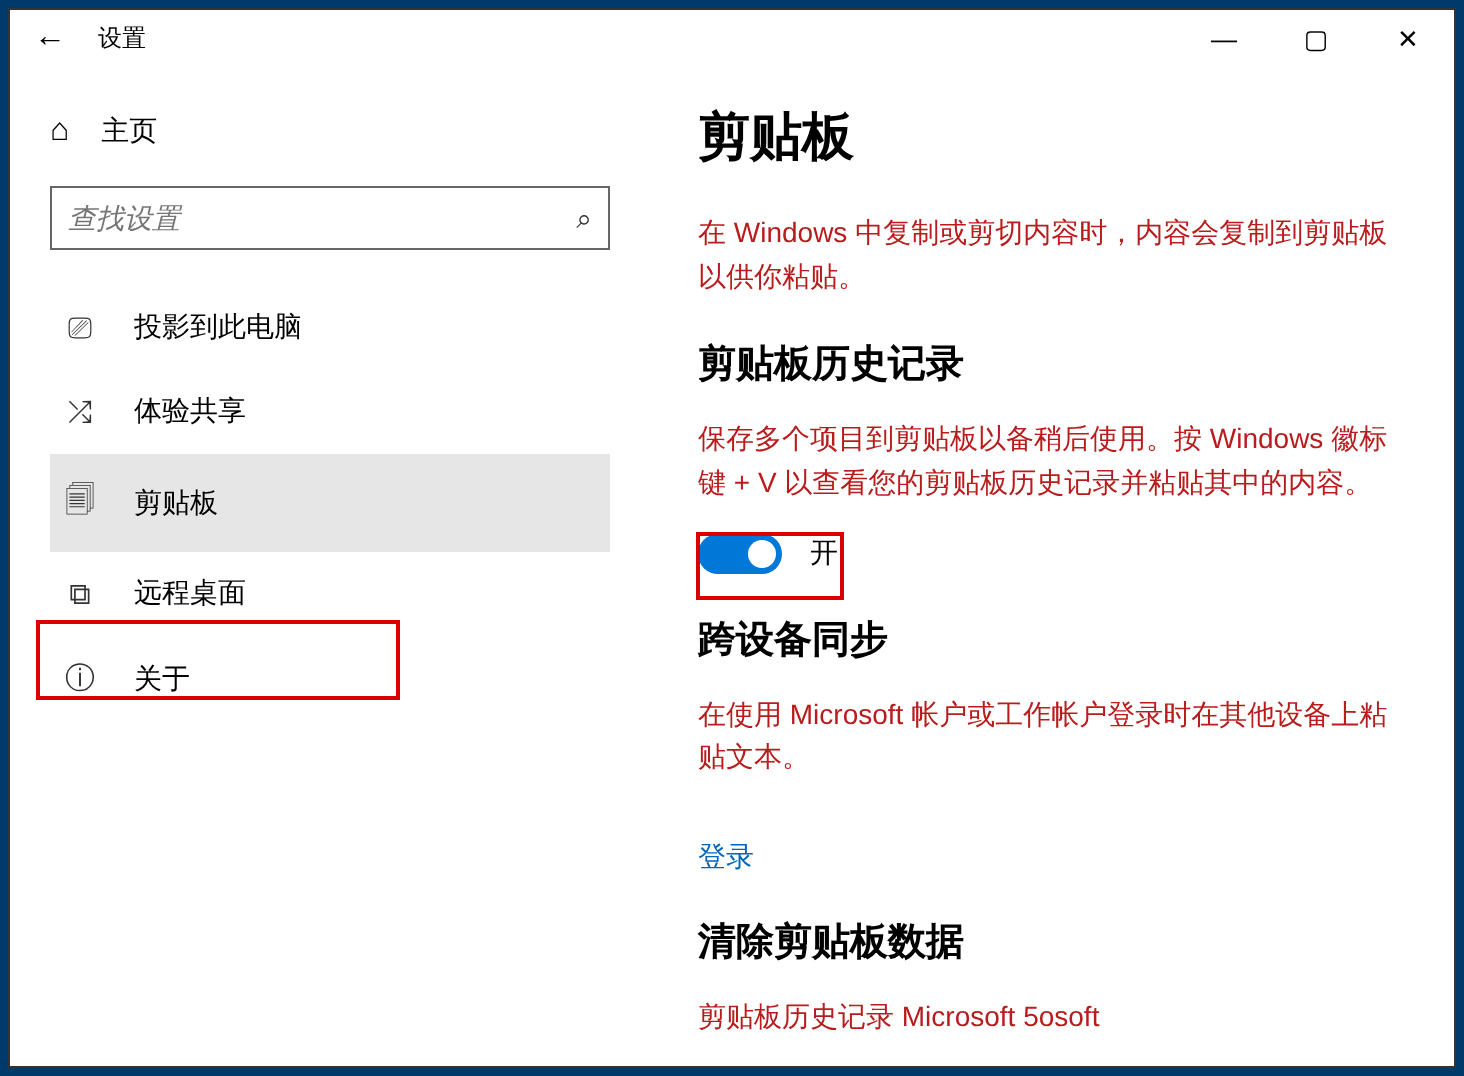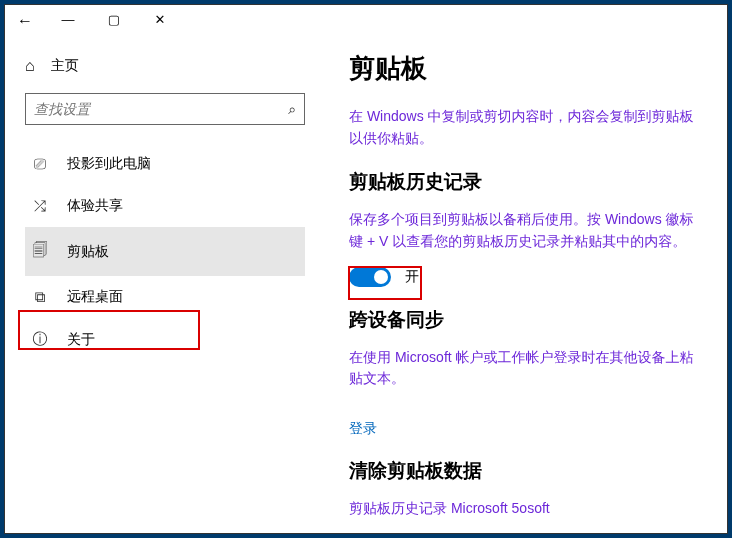--- a/index.html
+++ b/index.html
@@ -146,21 +146,21 @@
   .content h2 {
     font-size: 19px;
     font-weight: 600;
     margin-top: 20px;
     margin-bottom: 14px;
   }
   .content p {
     font-size: 14px;
     line-height: 1.55;
     margin-bottom: 4px;
-    color: #6d28d9;
+    color: #b91c1c;
   }
   .toggle-row {
     display: flex;
     align-items: center;
     gap: 14px;
     margin-top: 14px;
   }
   .toggle {
     width: 42px;
     height: 20px;
@@ -193,20 +193,21 @@
     left: 18px; top: 310px; width: 182px; height: 40px;
   }
 </style>
 </head>
 <body>
 
 <div class="window">
 
   <div class="titlebar">
     <div class="back">←</div>
+    <div class="title">设置</div>
     <div class="win-controls">
       <div class="ctrl">—</div>
       <div class="ctrl">▢</div>
       <div class="ctrl">✕</div>
     </div>
   </div>
 
   <div class="body">
 
     <div class="sidebar">

